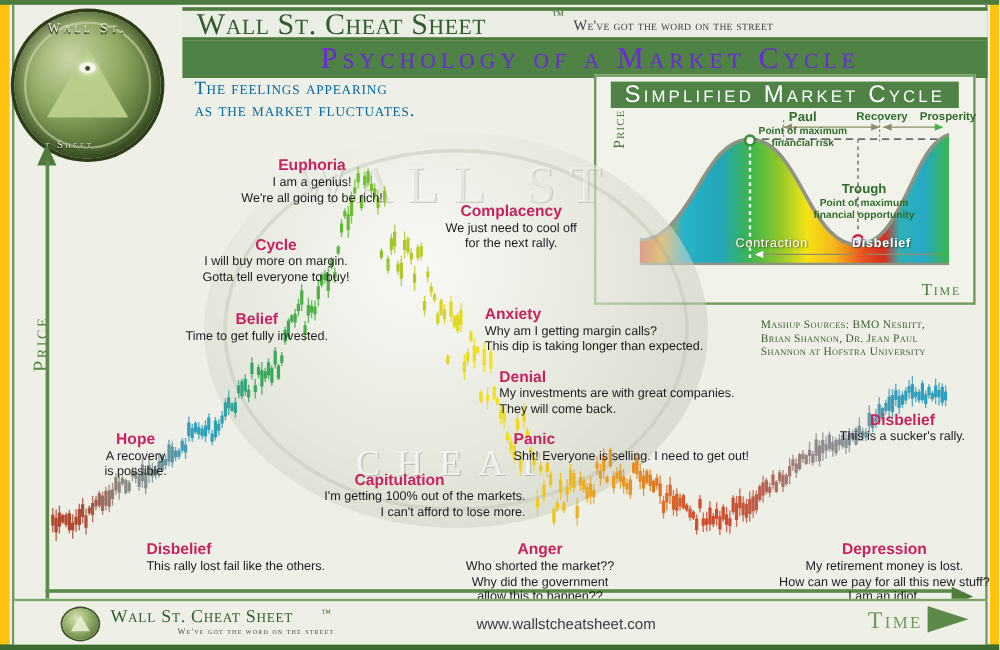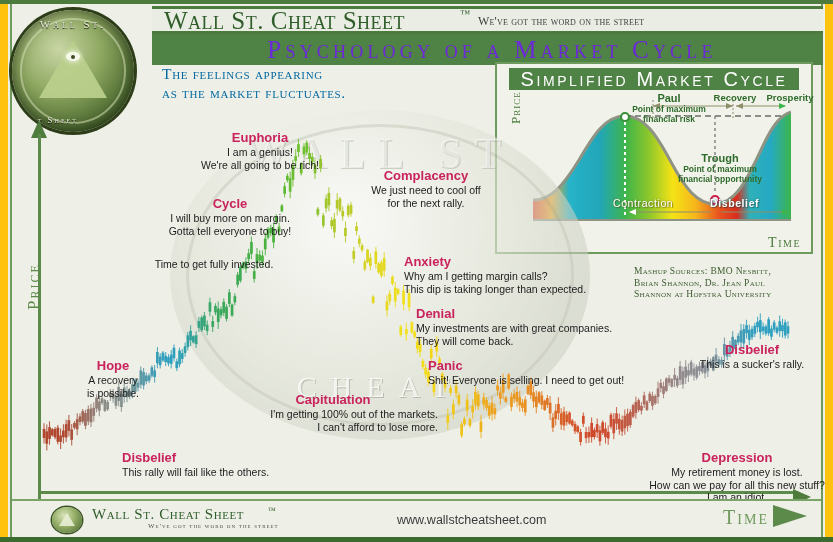--- a/index.html
+++ b/index.html
@@ -801,25 +801,26 @@
       </svg>
 
     <div class="ann c" style="left:58px;top:238px;width:86px;">
       <span class="t">Hope</span>
       <span>A recovery</span><br>
       <span>is possible.</span>
     </div>
 
     <div class="ann" style="left:110px;top:330px;width:250px;">
       <span class="t">Disbelief</span>
-      <span>This rally will fail like the others.</span>
+      <span>This rally lost fail like the others.</span>
     </div>
 
 
     <div class="ann c" style="left:112px;top:138px;width:180px;">
+      <span class="t">Belief</span>
       <span>Time to get fully invested.</span>
     </div>
 
     <div class="ann c" style="left:120px;top:76px;width:196px;">
       <span class="t">Cycle</span>
       <span>I will buy more on margin.</span><br>
       <span>Gotta tell everyone to buy!</span>
     </div>
 
     <div class="ann c" style="left:150px;top:10px;width:196px;">
@@ -850,20 +851,26 @@
       <span class="t">Panic</span>
       <span>Shit! Everyone is selling. I need to get out!</span>
     </div>
 
     <div class="ann r" style="left:216px;top:272px;width:210px;">
       <span class="t" style="text-align:center;">Capitulation</span>
       <span>I'm getting 100% out of the markets.</span><br>
       <span>I can't afford to lose more.</span>
     </div>
 
+    <div class="ann c" style="left:338px;top:330px;width:200px;">
+      <span class="t">Anger</span>
+      <span>Who shorted the market??</span><br>
+      <span>Why did the government</span><br>
+      <span>allow this to happen??</span>
+    </div>
 
     <div class="ann c" style="left:620px;top:330px;width:210px;">
       <span class="t">Depression</span>
       <span>My retirement money is lost.</span><br>
       <span>How can we pay for all this new stuff?</span><br>
       <span>I am an idiot.</span>
     </div>
 
     <div class="ann c" style="left:670px;top:222px;width:140px;">
       <span class="t">Disbelief</span>

